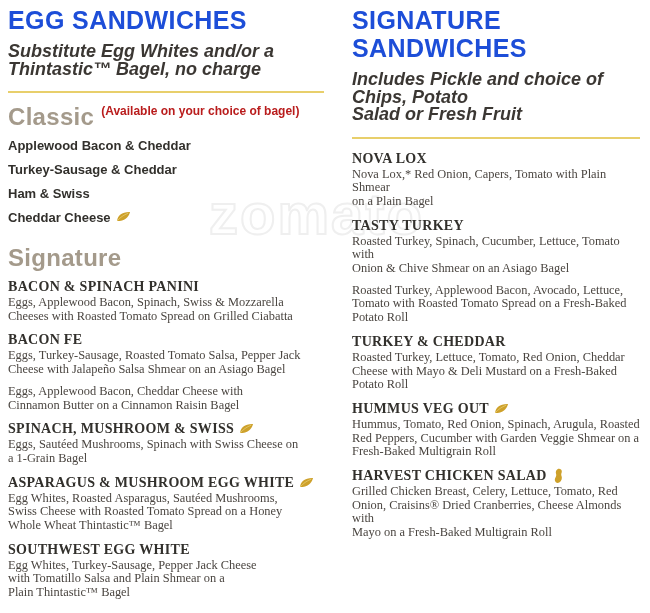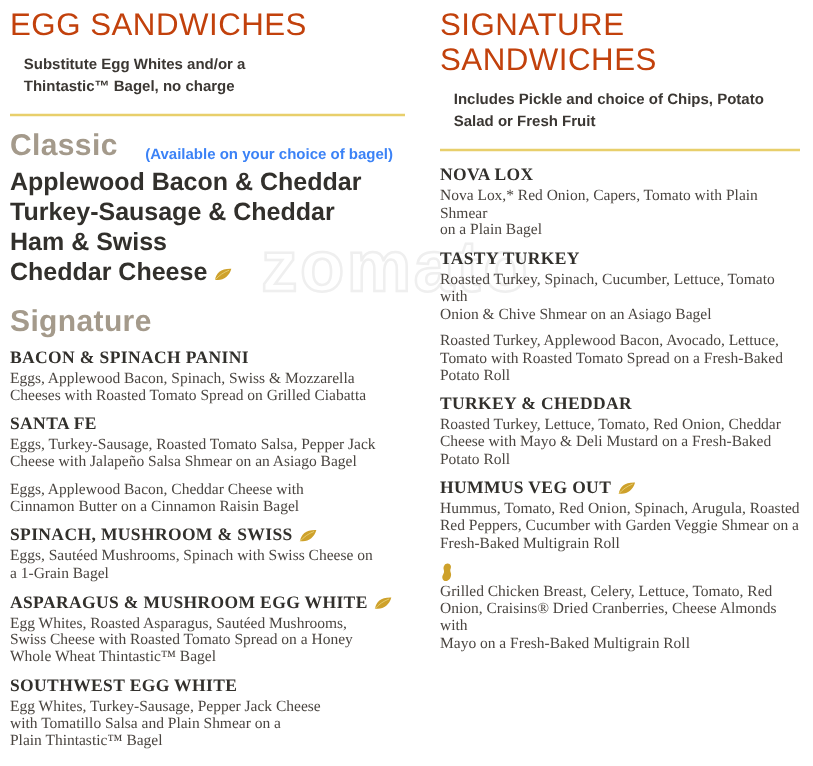--- a/index.html
+++ b/index.html
@@ -22,46 +22,47 @@
     position:relative; z-index:1;
     display:flex;
     padding:6px 0 0 8px;
     box-sizing:border-box;
     width:650px;
   }
   .col-left { width:336px; flex:none; }
   .col-right { width:298px; flex:none; padding-left:8px; box-sizing:border-box; }
 
   .gold-title {
-    color:#c2410c;
-    font-size:25px; font-weight:normal; letter-spacing:.4px;
+    color:#1d4ed8;
+    font-size:25px; font-weight:bold; letter-spacing:.4px;
     line-height:28px; margin:0;
     white-space:pre-line;
   }
   .subtitle {
     font-weight:bold; color:#3B3733;
-    font-size:12px; line-height:17.5px;
-    margin:9px 0 0 11px;
+    font-size:18px; line-height:17.5px;
+    margin:9px 0 0 0;
     white-space:pre-line;
+    font-style:italic;
   }
   .divider { height:2px; background:#E8CF6B; margin:13px 0 11px 0; }
   .col-left .divider { width:316px; }
   .col-right .divider { width:288px; }
 
-  .section-row { margin:0 0 8px 0; display:flex; align-items:flex-end; }
+  .section-row { margin:0 0 8px 0; display:flex; align-items:flex-start; }
   .section-heading {
     color:#A49A8B; font-size:24px; font-weight:bold;
     letter-spacing:.3px; line-height:26px; margin:0;
   }
-  .classic-note { color:#3b82f6; font-size:12px; font-weight:bold; margin-left:22px; }
+  .classic-note { color:#b91c1c; font-size:12px; font-weight:bold; margin-left:7px; }
 
   .classic-list { list-style:none; margin:0 0 0 0; padding:0; }
   .classic-list li {
-    font-weight:bold; color:#32302C; font-size:20px; line-height:16px;
-    margin-bottom:8px; display:flex; align-items:flex-end; gap:6px;
+    font-weight:bold; color:#32302C; font-size:13px; line-height:16px;
+    margin-bottom:8px; display:flex; align-items:flex-start; gap:6px;
   }
 
   .signature-heading-row { margin:19px 0 7px 0; }
 
   .item { margin-bottom:8px;font-family:Liberation Serif, serif; }
   .item-name {
     font-weight:bold; color:#32302C;
     font-size:14px; letter-spacing:.3px; line-height:17px;
     display:flex; align-items:center; gap:6px;
   }
@@ -120,21 +121,21 @@
     <div class="item">
       <div class="item-name">
           <span>BACON &amp; SPINACH PANINI</span>
         </div>
       <div class="item-desc">Eggs, Applewood Bacon, Spinach, Swiss &amp; Mozzarella
 Cheeses with Roasted Tomato Spread on Grilled Ciabatta</div>
     </div>
 
     <div class="item">
       <div class="item-name">
-          <span>SANTA FE</span>
+          <span>BACON FE</span>
         </div>
       <div class="item-desc">Eggs, Turkey-Sausage, Roasted Tomato Salsa, Pepper Jack
 Cheese with Jalapeño Salsa Shmear on an Asiago Bagel</div>
     </div>
 
     <div class="item">
       <div class="item-desc">Eggs, Applewood Bacon, Cheddar Cheese with
 Cinnamon Butter on a Cinnamon Raisin Bagel</div>
     </div>
 
@@ -225,20 +226,21 @@
             </svg>
         </span>
       </div>
       <div class="item-desc">Hummus, Tomato, Red Onion, Spinach, Arugula, Roasted
 Red Peppers, Cucumber with Garden Veggie Shmear on a
 Fresh-Baked Multigrain Roll</div>
     </div>
 
     <div class="item">
       <div class="item-name">
+        <span>HARVEST CHICKEN SALAD</span>
         <span class="dietary-icon">
           <svg class="peanut-svg" width="11" height="16" viewBox="0 0 12 18">
               <path d="M6 0.8 C8.4 0.8 9.6 2.8 9.1 4.9 C8.7 6.4 8.7 7.1 9.4 8.6 C10.6 10.8 10.1 14.2 7.6 16.1 C5.6 17.6 3 16.6 2.4 14.1 C2.1 12.6 2.7 11.5 3.2 10 C3.6 8.7 3.4 7.9 2.8 6.3 C2 3.9 3.4 0.8 6 0.8 Z" fill="#CEA12B"></path>
             </svg>
         </span>
       </div>
       <div class="item-desc">Grilled Chicken Breast, Celery, Lettuce, Tomato, Red
 Onion, Craisins® Dried Cranberries, Cheese Almonds with
 Mayo on a Fresh-Baked Multigrain Roll</div>
     </div>

